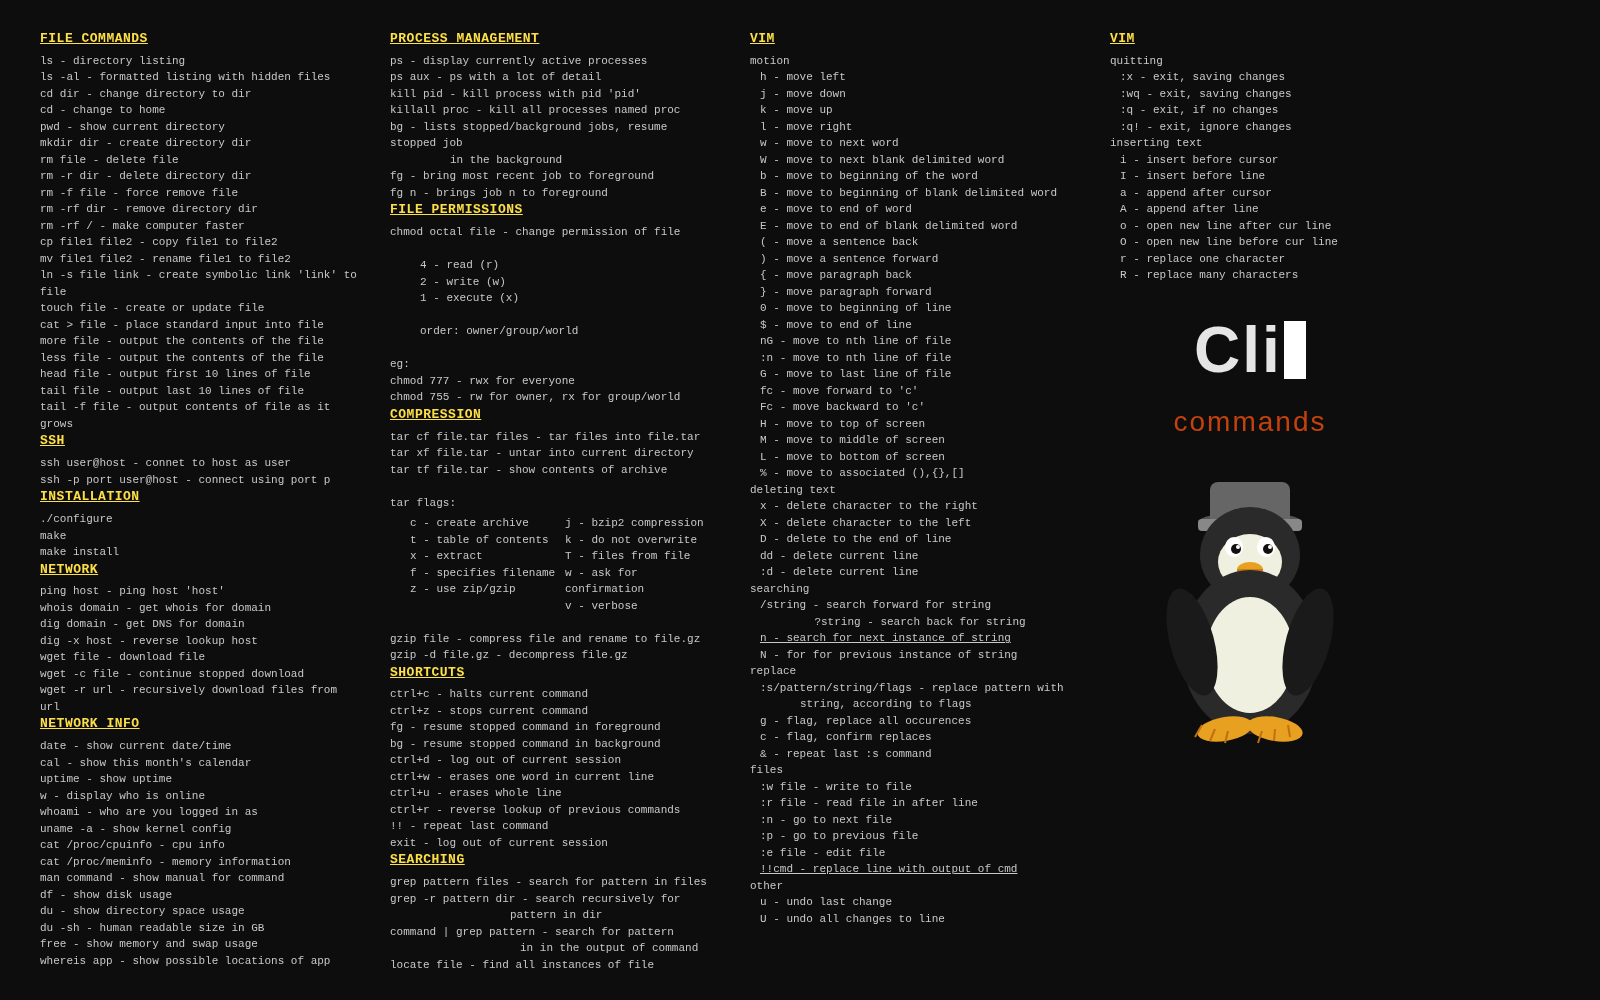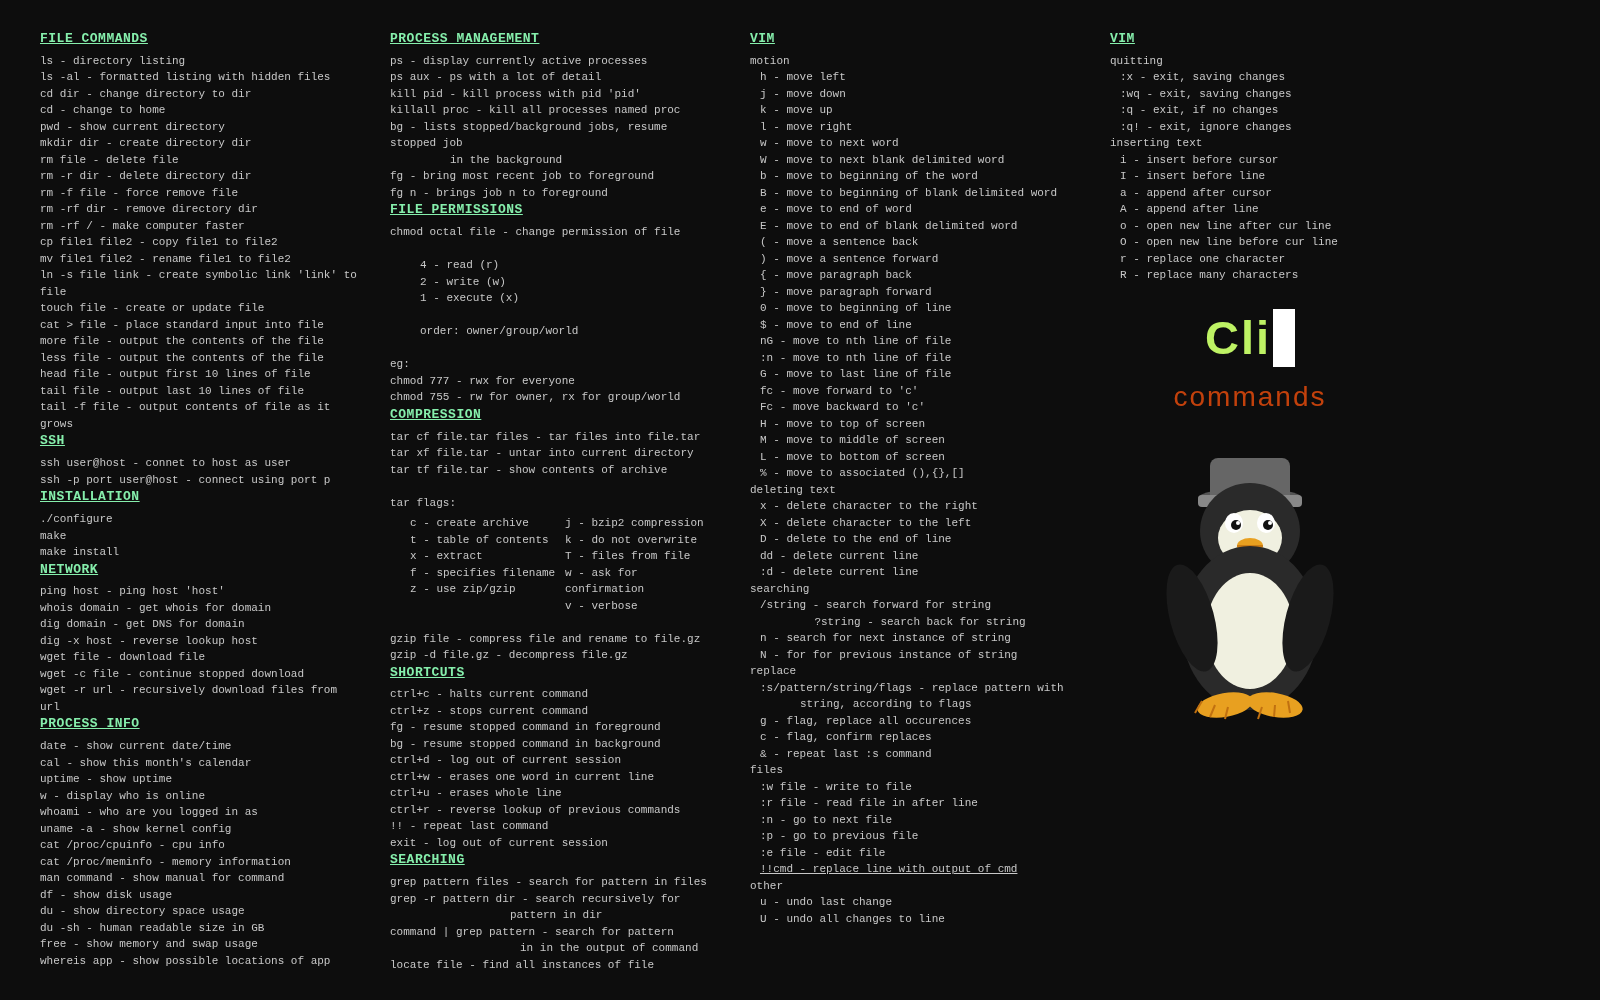--- a/index.html
+++ b/index.html
@@ -12,21 +12,21 @@
       width: 1600px;
       min-height: 1000px;
       padding: 30px 40px;
     }
     .main-grid {
       display: grid;
       grid-template-columns: 320px 330px 330px 280px;
       gap: 0 30px;
     }
     .section-title {
-      color: #86efac;
+      color: #fde047;
       font-weight: bold;
       text-decoration: underline;
       font-size: 13px;
       margin-bottom: 4px;
       margin-top: 18px;
       letter-spacing: 0.5px;
     }
     .section-title:first-child {
       margin-top: 0;
     }
@@ -60,23 +60,23 @@
       flex-direction: column;
       align-items: center;
     }
     .cli-logo {
       display: flex;
       align-items: center;
       margin-bottom: 5px;
     }
     .cli-text {
       font-family: Arial, sans-serif;
-      font-size: 47px;
+      font-size: 64px;
       font-weight: bold;
-      color: #bef264;
+      color: #e5e5e5;
       letter-spacing: 2px;
     }
     .cli-cursor {
       width: 22px;
       height: 58px;
       background: #ffffff;
       display: inline-block;
       margin-left: 2px;
       vertical-align: middle;
     }
@@ -150,21 +150,21 @@
         <p>whois domain - get whois for domain</p>
         <p>dig domain - get DNS for domain</p>
         <p>dig -x host - reverse lookup host</p>
         <p>wget file - download file</p>
         <p>wget -c file - continue stopped download</p>
         <p>wget -r url - recursively download files from url</p>
       </div>
     </div>
 
     <div>
-      <div class="section-title">PROCESS INFO</div>
+      <div class="section-title">NETWORK INFO</div>
       <div class="section-content">
         <p>date - show current date/time</p>
         <p>cal - show this month's calendar</p>
         <p>uptime - show uptime</p>
         <p>w - display who is online</p>
         <p>whoami - who are you logged in as</p>
         <p>uname -a - show kernel config</p>
         <p>cat /proc/cpuinfo - cpu info</p>
         <p>cat /proc/meminfo - memory information</p>
         <p>man command - show manual for command</p>
@@ -301,21 +301,21 @@
       <p style="padding-left:10px;">% - move to associated (),{},[]</p>
       <p>deleting text</p>
       <p style="padding-left:10px;">x - delete character to the right</p>
       <p style="padding-left:10px;">X - delete character to the left</p>
       <p style="padding-left:10px;">D - delete to the end of line</p>
       <p style="padding-left:10px;">dd - delete current line</p>
       <p style="padding-left:10px;">:d - delete current line</p>
       <p>searching</p>
       <p style="padding-left:10px;">/string - search forward for string</p>
       <p style="padding-left:10px;text-align:center;">?string - search back for string</p>
-      <p style="padding-left:10px;">n - search for next instance of string</p>
+      <p style="padding-left:10px;text-decoration:underline;">n - search for next instance of string</p>
       <p style="padding-left:10px;">N - for for previous instance of string</p>
       <p>replace</p>
       <p style="padding-left:10px;">:s/pattern/string/flags - replace pattern with</p>
       <p style="padding-left:50px;">string, according to flags</p>
       <p style="padding-left:10px;">g - flag, replace all occurences</p>
       <p style="padding-left:10px;">c - flag, confirm replaces</p>
       <p style="padding-left:10px;">&amp; - repeat last :s command</p>
       <p>files</p>
       <p style="padding-left:10px;">:w file - write to file</p>
       <p style="padding-left:10px;">:r file - read file in after line</p>

